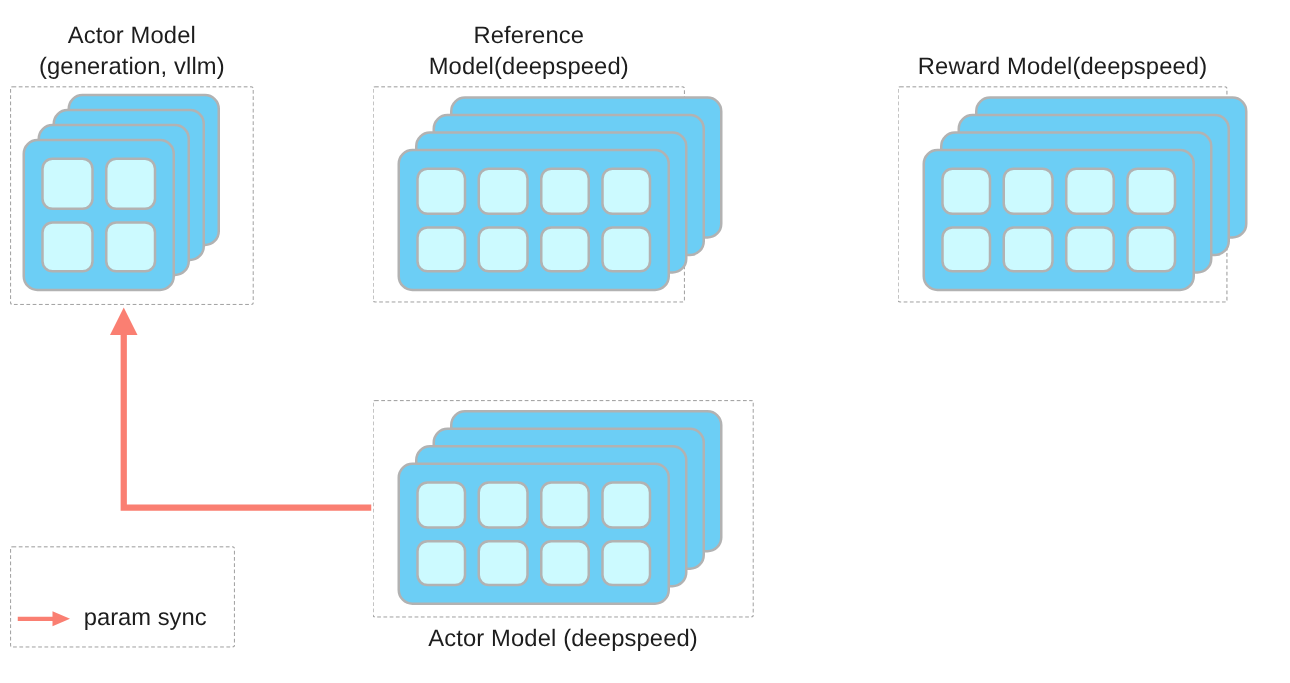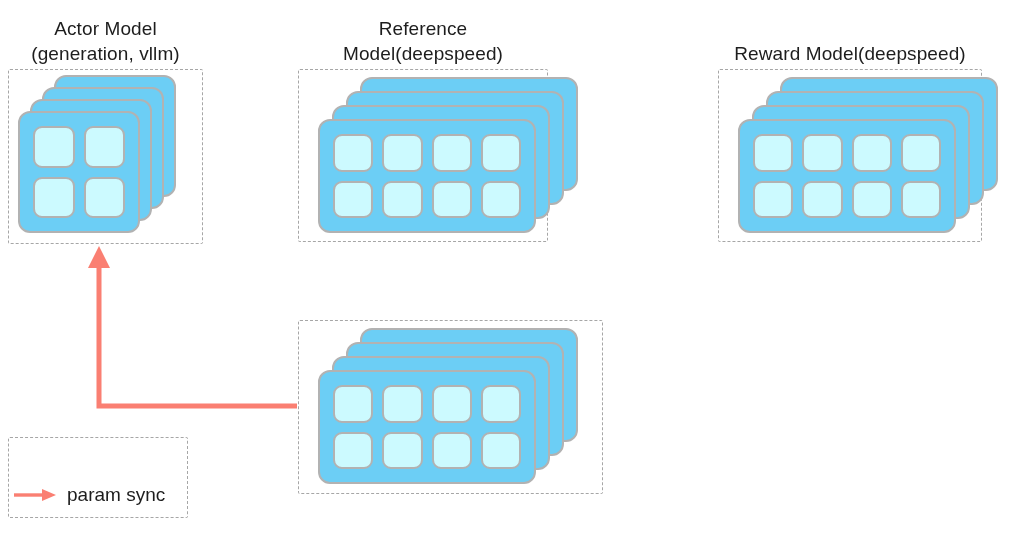--- a/index.html
+++ b/index.html
@@ -167,20 +167,21 @@
         <div class="chip"></div>
         <div class="chip"></div>
         <div class="chip"></div>
         <div class="chip"></div>
         <div class="chip"></div>
       </div>
     </div>
   </div>
 
   <div class="group" id="g-actor-deepspeed" style="left:298px; top:320px; width:305px; height:174px;">
+    <div class="group-title below">Actor Model (deepspeed)</div>
     <div class="dashed-box"></div>
     <div class="stack" style="left:20px; top:8px; width:270px; height:158px;">
       <div class="card" style="left:42px; top:0px;  width:218px; height:114px;"></div>
       <div class="card" style="left:28px; top:14px; width:218px; height:114px;"></div>
       <div class="card" style="left:14px; top:28px; width:218px; height:114px;"></div>
       <div class="card card-front cols-4" style="left:0px; top:42px; width:218px; height:114px;">
         <div class="chip"></div>
         <div class="chip"></div>
         <div class="chip"></div>
         <div class="chip"></div>

